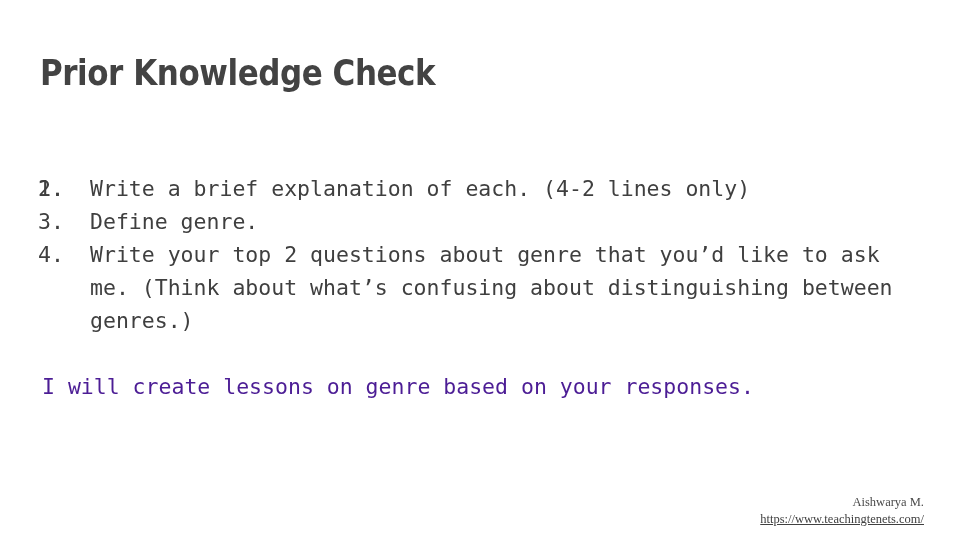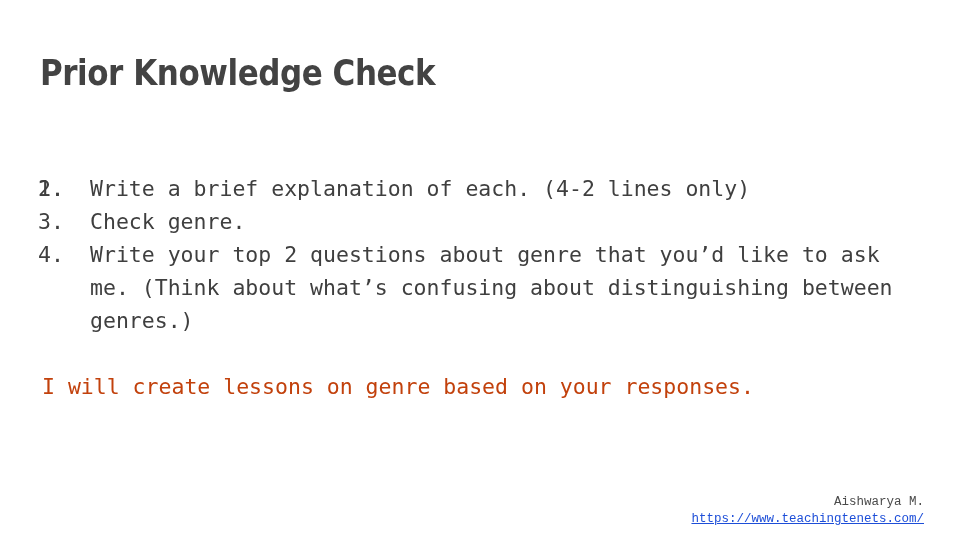--- a/index.html
+++ b/index.html
@@ -61,36 +61,36 @@
     width: 40px;
     text-align: left;
     font-family: "DejaVu Sans Mono", monospace;
     font-size: 21.5px;
     color: #3f3f3f;
   }
   .closing-line {
     font-family: "DejaVu Sans Mono", monospace;
     font-size: 21.5px;
     line-height: 33px;
-    color: #c2410c;
+    color: #4c1d95;
     margin-top: 33px;
     padding-left: 4px;
   }
   .credit {
     position: absolute;
     right: 36px;
     bottom: 12px;
     text-align: right;
-    font-family: Liberation Mono, monospace;
+    font-family: Liberation Serif, serif;
     font-size: 12.5px;
     line-height: 17px;
     color: #4a4a4a;
   }
   .credit .credit-link {
-    color: #1d4ed8;
+    color: #404040;
     text-decoration: underline;
     display: block;
   }
 </style>
 </head>
 <body>
 
 <div class="slide">
 
   <div class="slide-title">Prior Knowledge Check</div>
@@ -99,21 +99,21 @@
     <ol class="task-list">
       <li>
         <span class="marker">1.</span>
       </li>
       <li>
         <span class="marker">2.</span>
         <span class="text">Write a brief explanation of each. (4-2 lines only)</span>
       </li>
       <li>
         <span class="marker">3.</span>
-        <span class="text">Check genre.</span>
+        <span class="text">Define genre.</span>
       </li>
       <li>
         <span class="marker">4.</span>
         <span class="text">Write your top 2 questions about genre that you’d like to ask me. (Think about what’s confusing about distinguishing between genres.)</span>
       </li>
     </ol>
 
     <div class="closing-line">I will create lessons on genre based on your responses.</div>
   </div>
 

